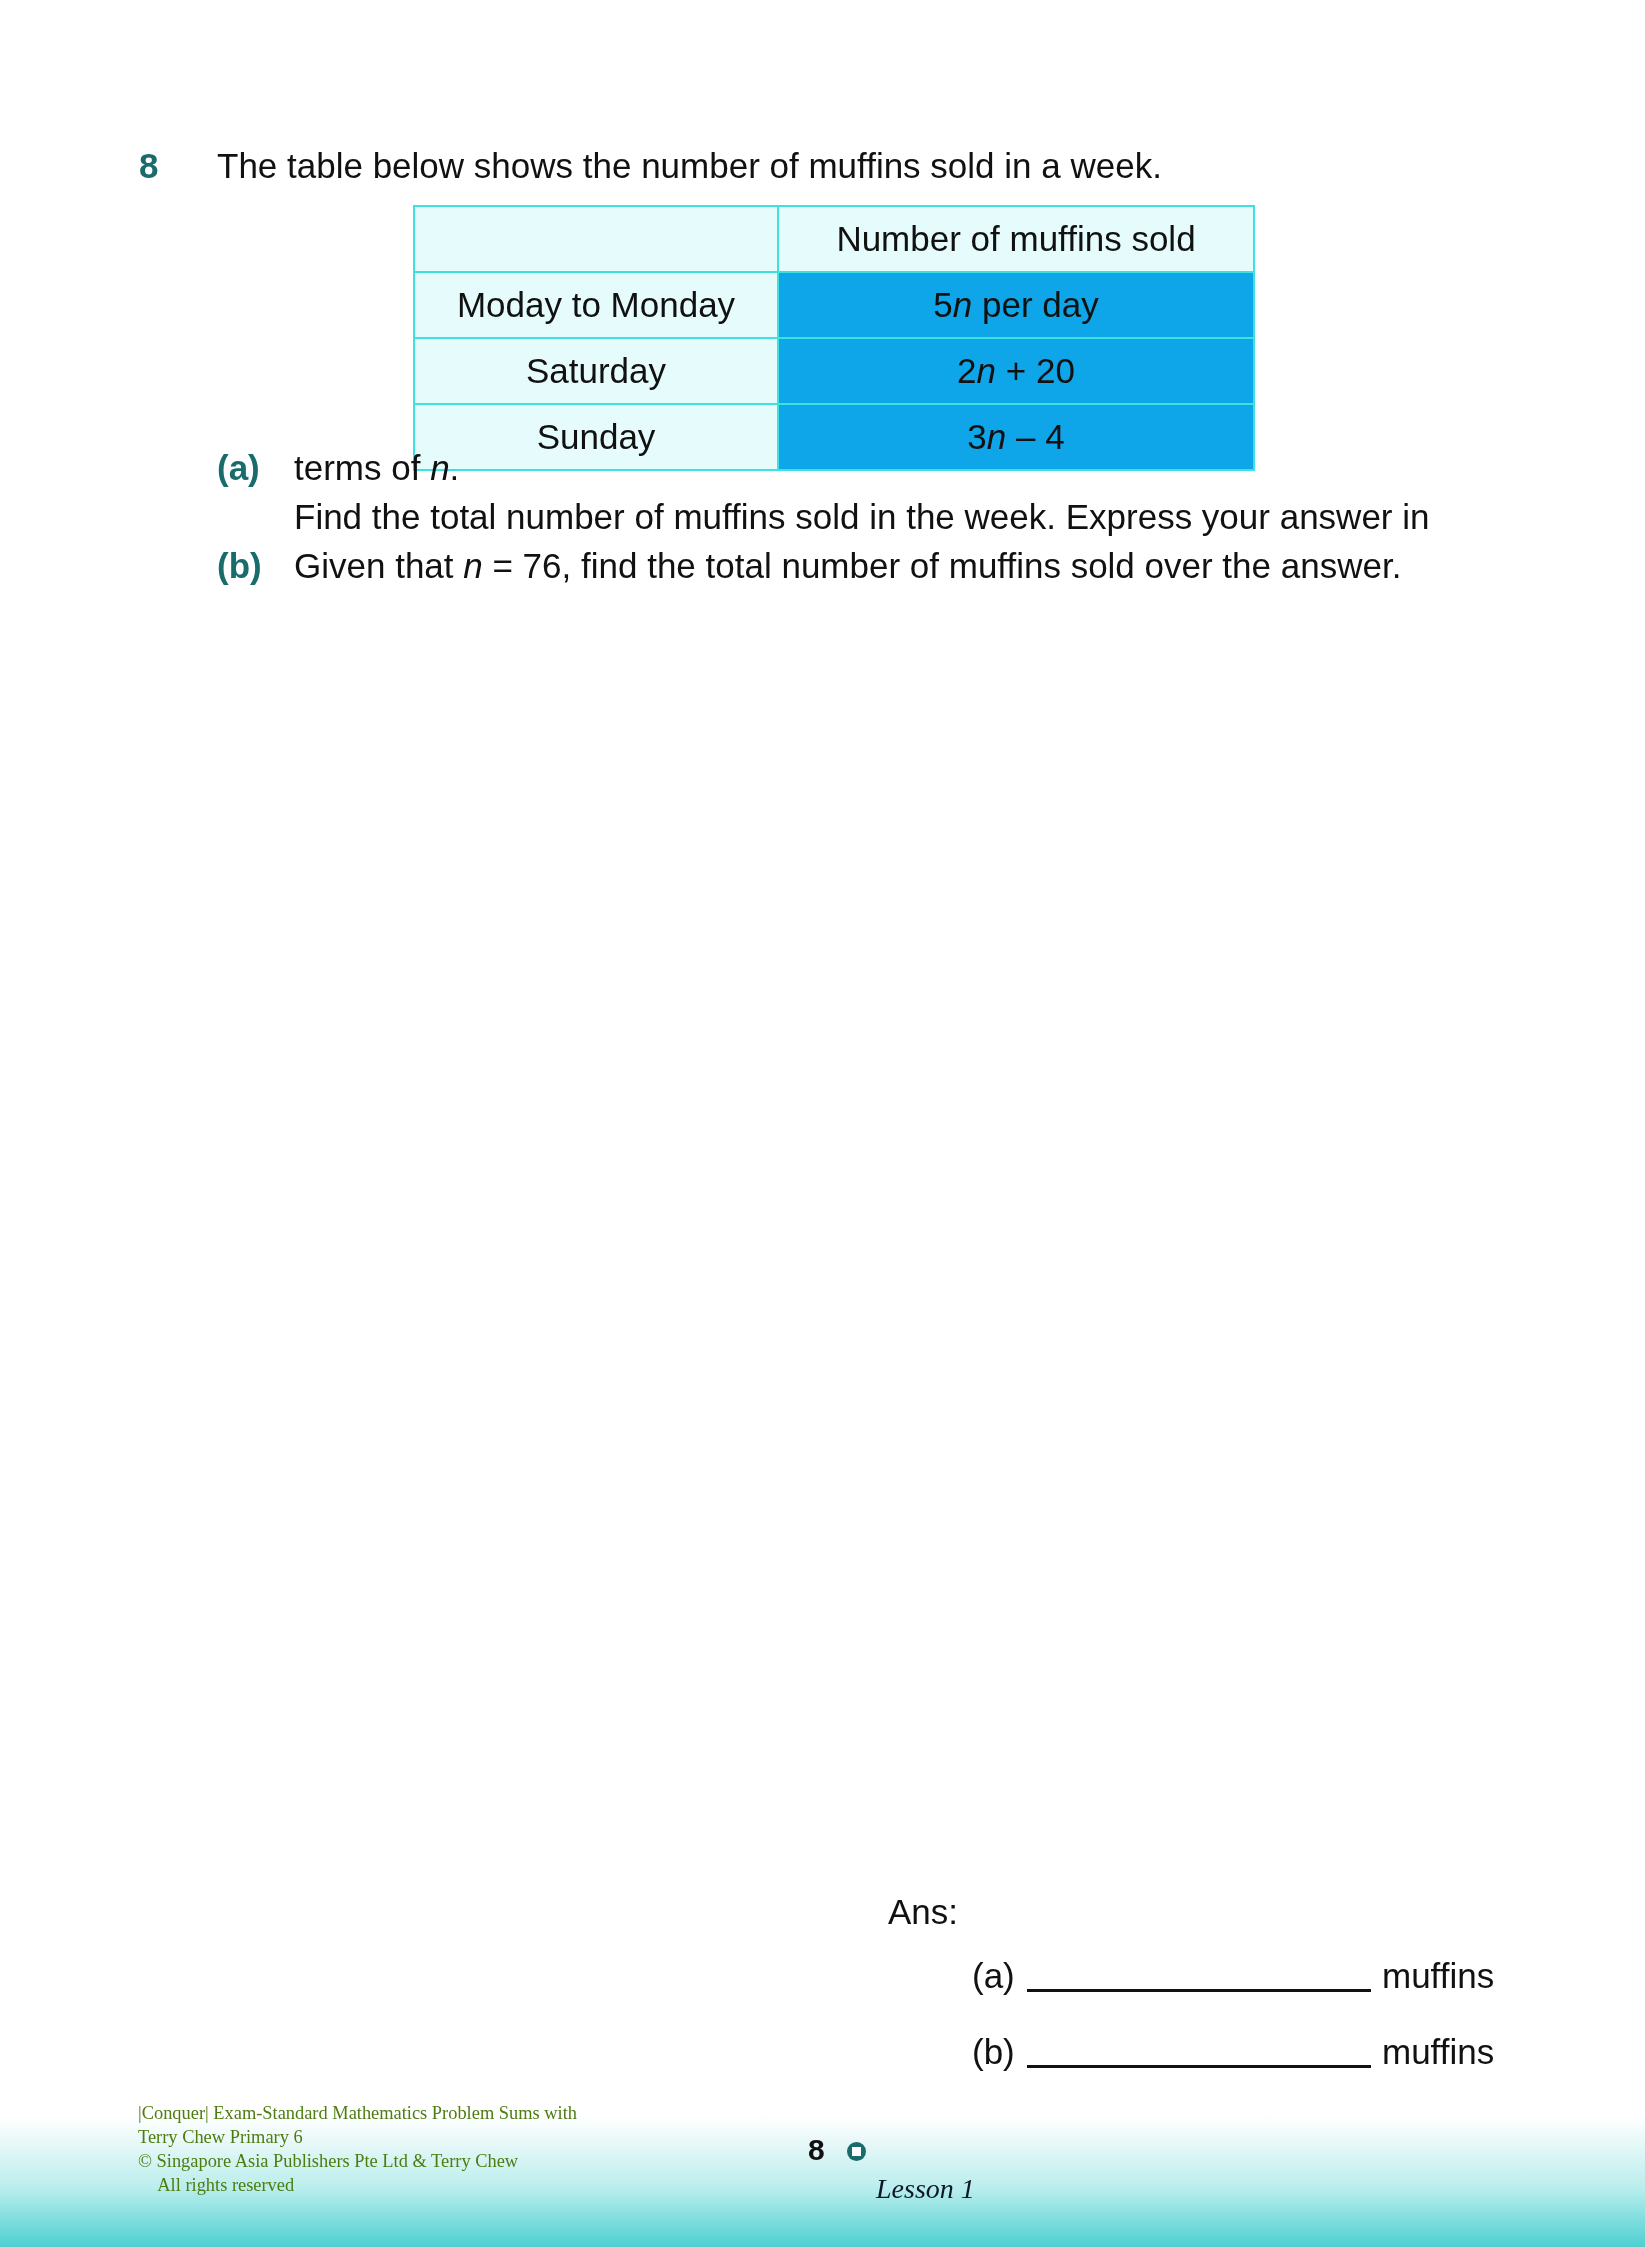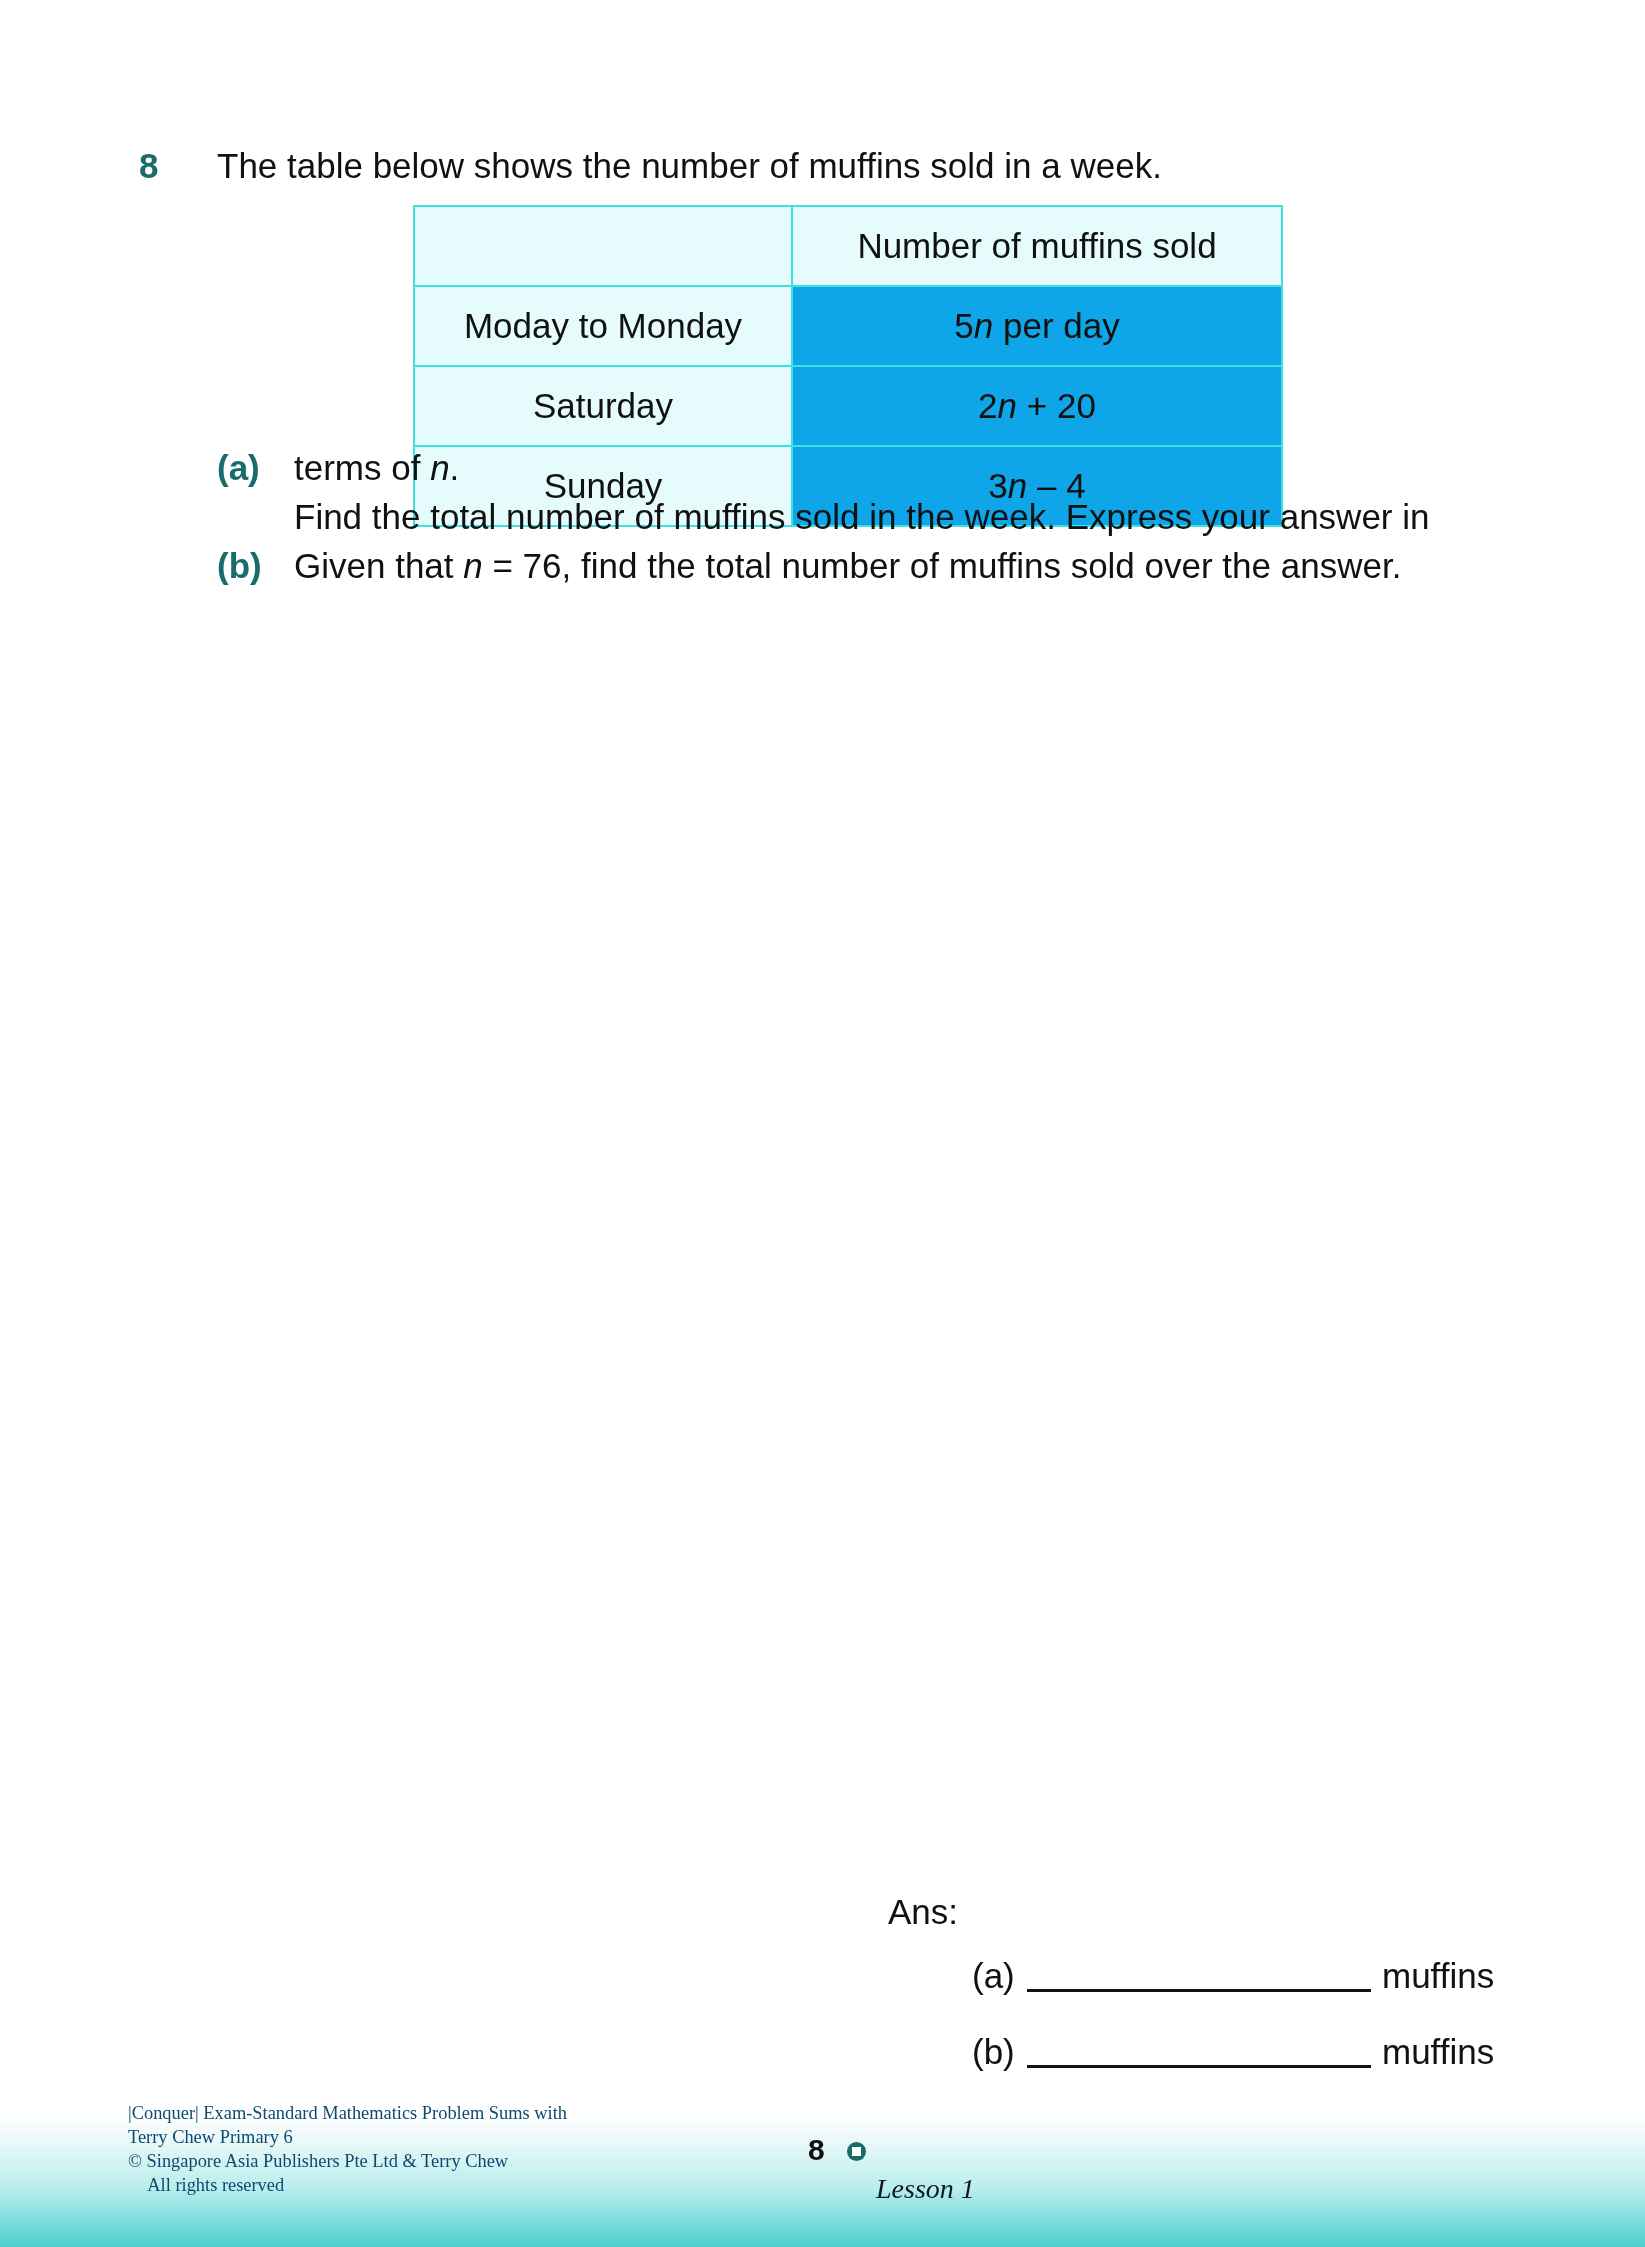--- a/index.html
+++ b/index.html
@@ -18,21 +18,21 @@
     font-size: 35px;
   }
   table.muffins {
     position: absolute; left: 413px; top: 205px;
     border-collapse: collapse;
     font-size: 35px;
   }
   table.muffins td {
     border: 2.6px solid #3fe0e0;
     text-align: center;
-    height: 50px; padding: 14px;
+    height: 50px; padding: 7px;
     background: #effefe;
   }
   table.muffins td.c1 { width: 348px; background: #e6fcfc; }
   table.muffins td.c2 { width: 460px; background: #0ea5e9; }
   table.muffins tr.head td.c2 { background: #e6fcfc; }
   table.muffins tr.head td.c1 { background: #e6fcfc; }
   .part {
     position: absolute; left: 217px;
     font-size: 35px; line-height: 49px;
   }
@@ -48,23 +48,23 @@
     position: absolute; font-size: 35px;
   }
   .ans .line {
     position: absolute; height: 2.6px; background: #111;
   }
   .footer-bg {
     position: absolute; left: 0; top: 2116px; width: 1645px; height: 132px;
     background: linear-gradient(to bottom, #ffffff 0%, #e8f8f8 20%, #b9eded 55%, #4ccfd0 100%);
   }
   .footer-credits {
-    position: absolute; left: 128px; top: 2101px;
+    position: absolute; left: 138px; top: 2101px;
     font-family: "Liberation Serif", serif;
-    font-size: 18.4px; line-height: 24px; color: #0c4a6e;
+    font-size: 18.4px; line-height: 24px; color: #4d7c0f;
   }
   .footer-credits .indent { padding-left: 19.3px; }
   .pagenum {
     position: absolute; left: 808px; top: 2133px;
     font-size: 30px; font-weight: bold; color: #111;
   }
   .lesson-icon {
     position: absolute; left: 847px; top: 2142px;
     width: 19.3px; height: 19.3px; border-radius: 50%;
     background: #1a6b6b;

